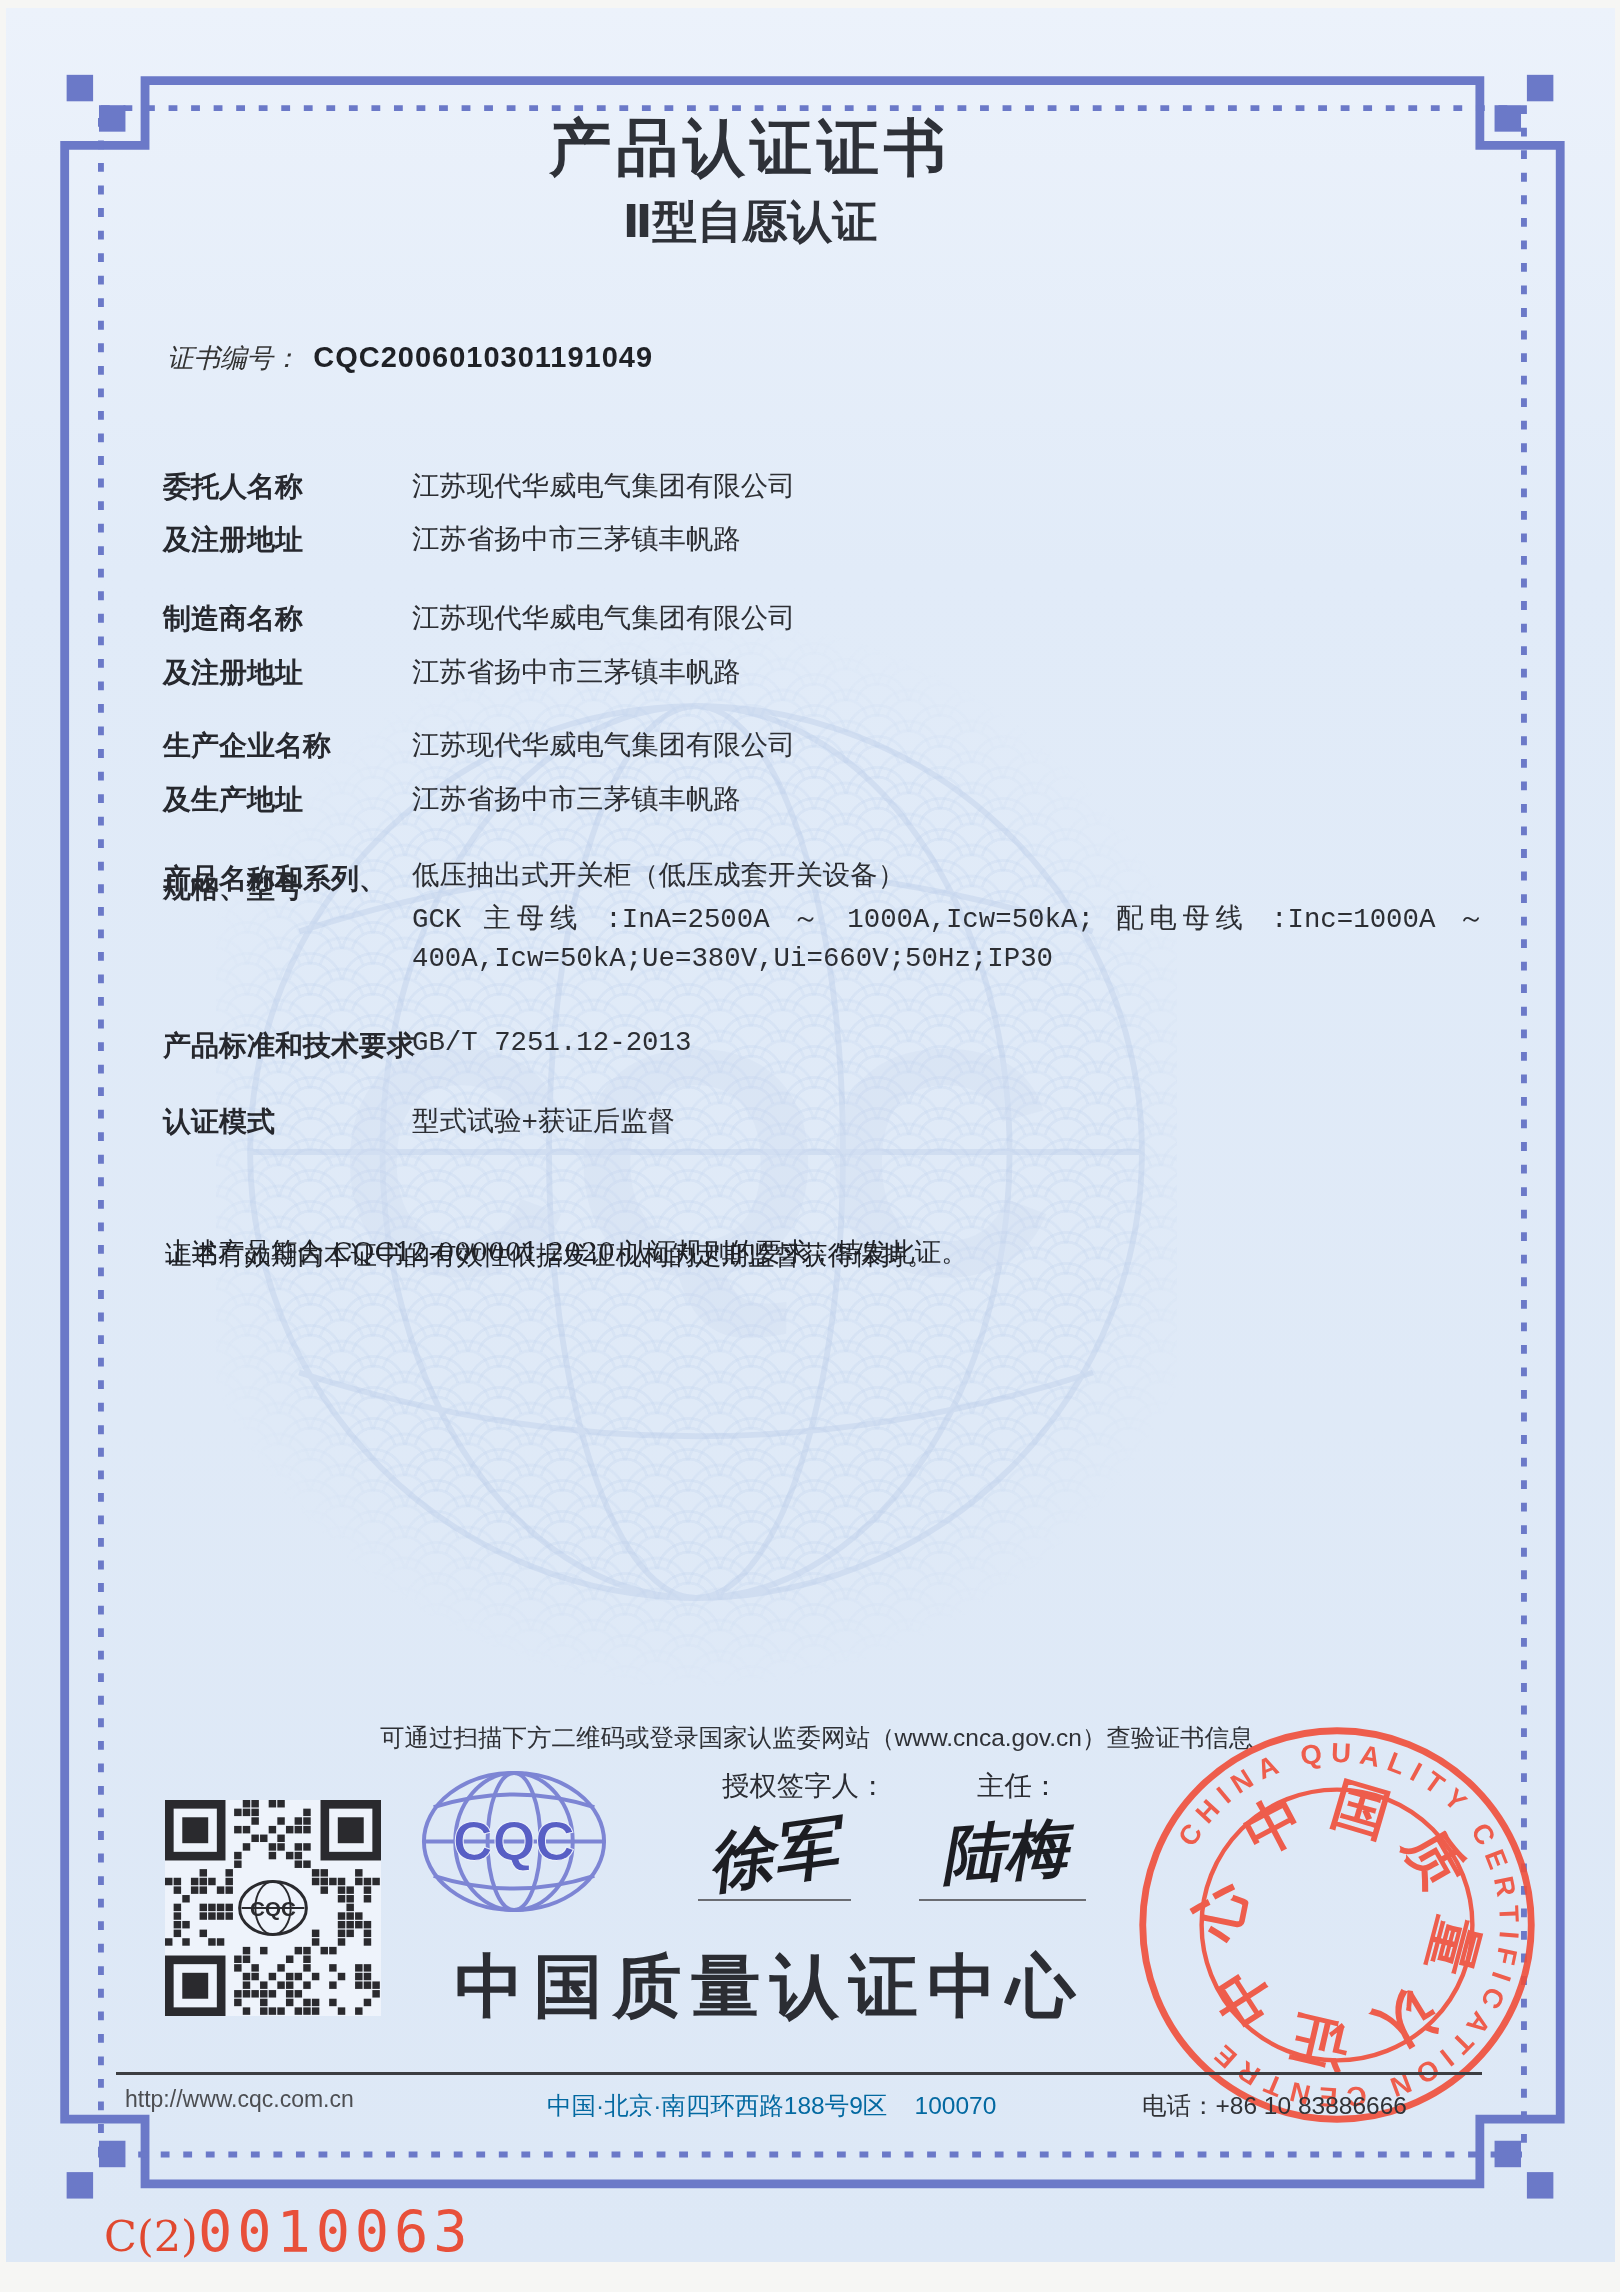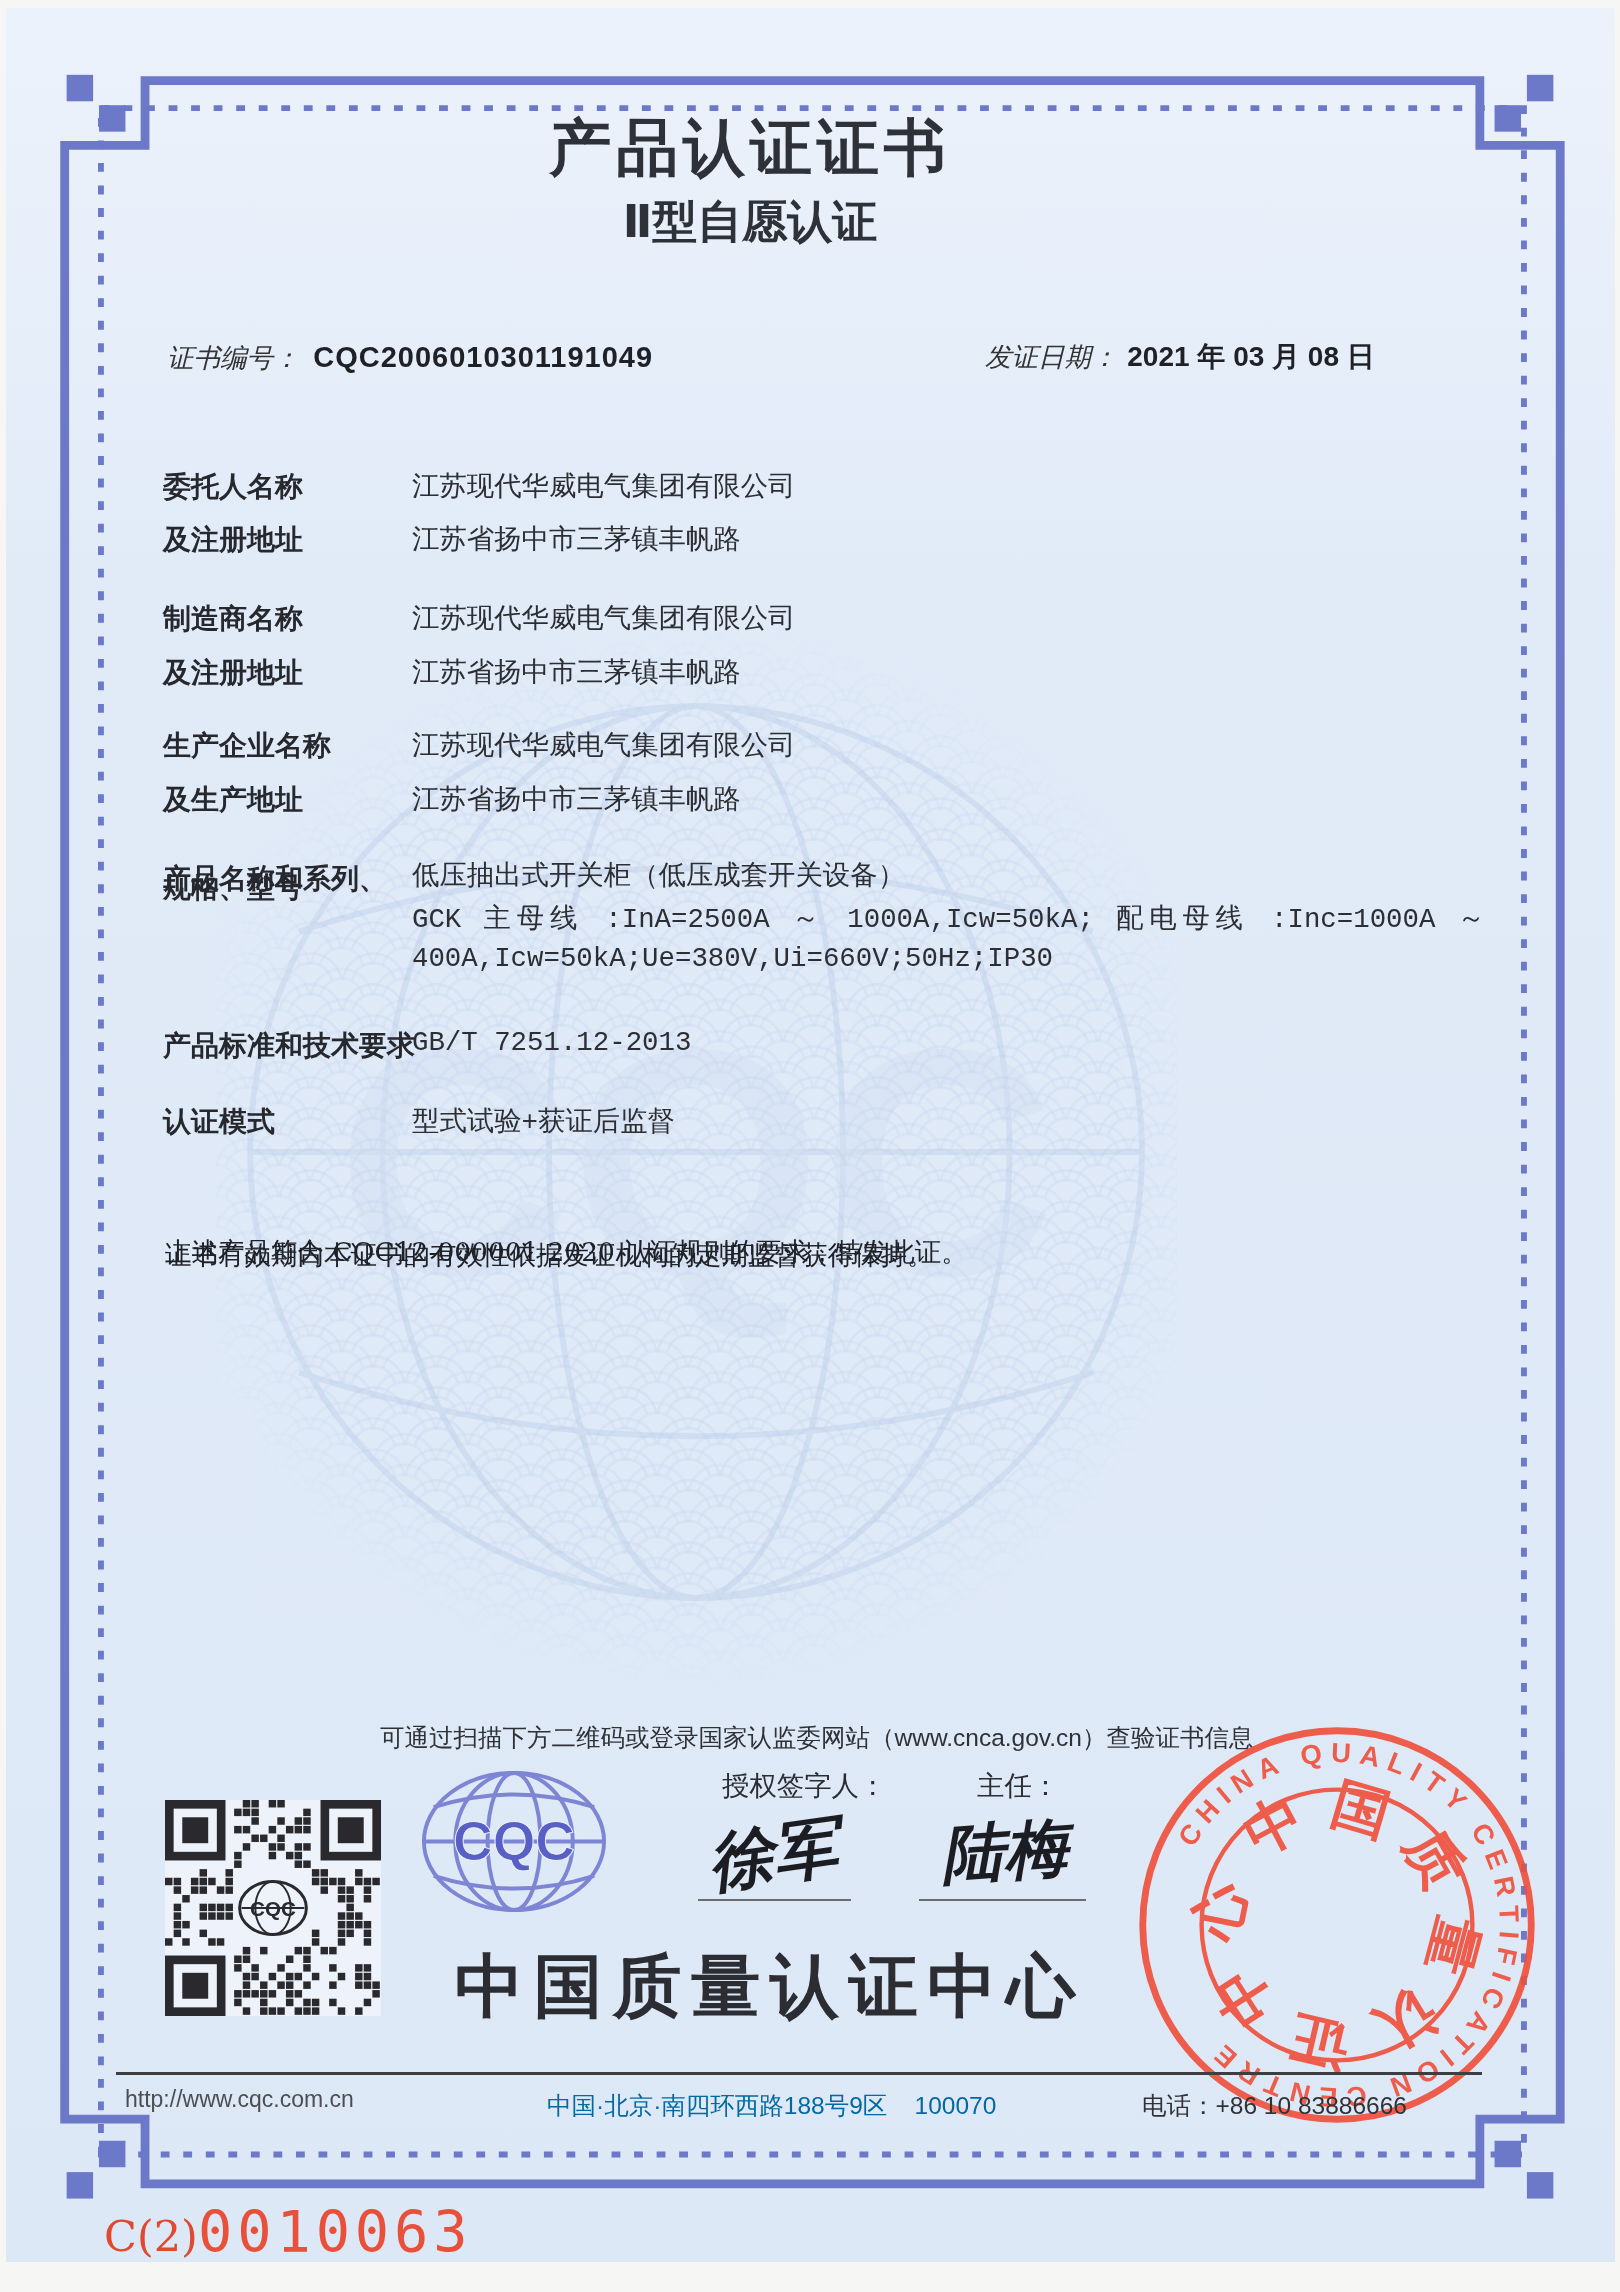--- a/index.html
+++ b/index.html
@@ -91,21 +91,20 @@
     <text x="500" y="640" text-anchor="middle" font-size="330" font-weight="700" fill="#c3d2ec" opacity=".5" font-family="Liberation Sans, sans-serif">CQC</text>
   </svg>
 
   <div class="abs title">产品认证证书</div>
   <div class="abs subtitle">Ⅱ型自愿认证</div>
 
   <div class="abs certno">
     <span class="kai">证书编号：</span><span class="val">CQC2006010301191049</span>
   </div>
   <div class="abs dates">
-    <div><span class="kai">发证日期：</span><span class="val">2021 年 03 月 08 日</span></div>
   </div>
 
   <div class="abs flabel" style="top:468px">委托人名称</div>
   <div class="abs flabel" style="top:521px">及注册地址</div>
   <div class="abs fvalue" style="top:468px">江苏现代华威电气集团有限公司</div>
   <div class="abs fvalue" style="top:521px">江苏省扬中市三茅镇丰帆路</div>
 
   <div class="abs flabel" style="top:600px">制造商名称</div>
   <div class="abs flabel" style="top:654px">及注册地址</div>
   <div class="abs fvalue" style="top:600px">江苏现代华威电气集团有限公司</div>

